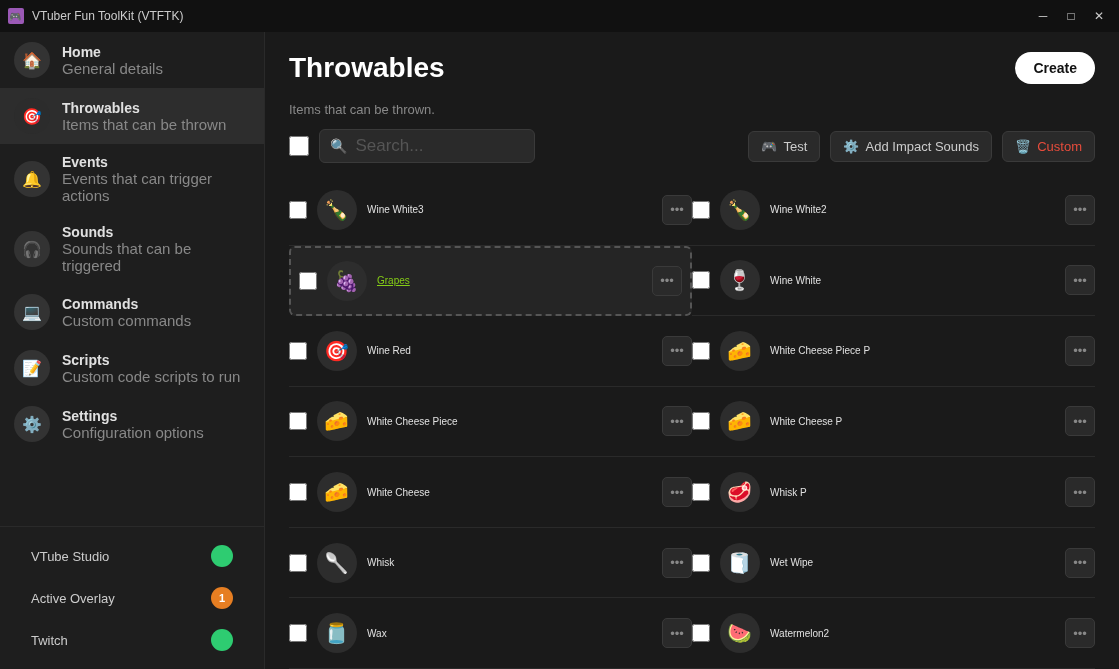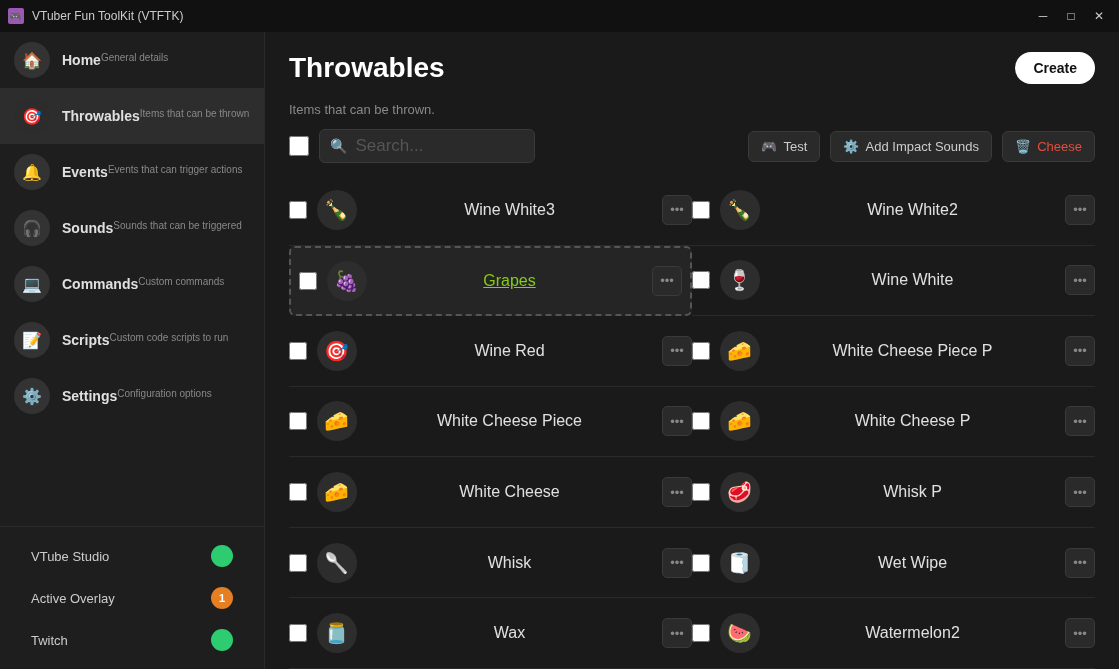--- a/index.html
+++ b/index.html
@@ -80,28 +80,28 @@
       height: 36px;
       border-radius: 50%;
       background: #333;
       display: flex;
       align-items: center;
       justify-content: center;
       flex-shrink: 0;
       font-size: 16px;
     }
     .sidebar-icon.active-icon { background: #2c2c2c; }
-    .sidebar-text { display: flex; flex-direction: row; }
+    .sidebar-text { display: flex; flex-direction: column; }
     .sidebar-label {
       font-size: 14px;
       font-weight: 600;
       color: #e0e0e0;
     }
     .sidebar-sub {
-      font-size: 10px;
+      font-size: 15px;
       color: #888;
     }
     .sidebar-spacer { flex: 1; }
     .sidebar-bottom {
       border-top: 1px solid #2a2a2a;
       padding: 8px 17px;
     }
     .sidebar-status-item {
       display: flex;
       align-items: center;
@@ -253,23 +253,22 @@
       background: #2d2d2d;
       display: flex;
       align-items: center;
       justify-content: center;
       flex-shrink: 0;
       font-size: 20px;
       overflow: hidden;
     }
     .item-name {
       flex: 1;
-      font-size: 16px;
+      font-size: 10px;
       color: #e0e0e0;
-      text-align: center;
     }
     .item-name.underline {
       text-decoration: underline;
       color: #84cc16;
       font-weight: 500;
     }
     .item-menu-btn {
       width: 30px;
       height: 30px;
       background: #2a2a2a;
@@ -383,21 +382,21 @@
       <button class="toolbar-btn">
         <span>🎮</span>
         <span>Test</span>
       </button>
       <button class="toolbar-btn">
         <span>⚙️</span>
         <span>Add Impact Sounds</span>
       </button>
       <button class="toolbar-btn delete">
         <span>🗑️</span>
-        <span>Cheese</span>
+        <span>Custom</span>
       </button>
     </div>
 
     <div class="items-grid" id="items-grid">
 
     <div class="item-row">
         <input type="checkbox" class="item-check" style="">
         <div class="item-icon-circle">🍾</div>
         <span class="item-name">Wine White3</span>
         <button class="item-menu-btn">•••</button>

